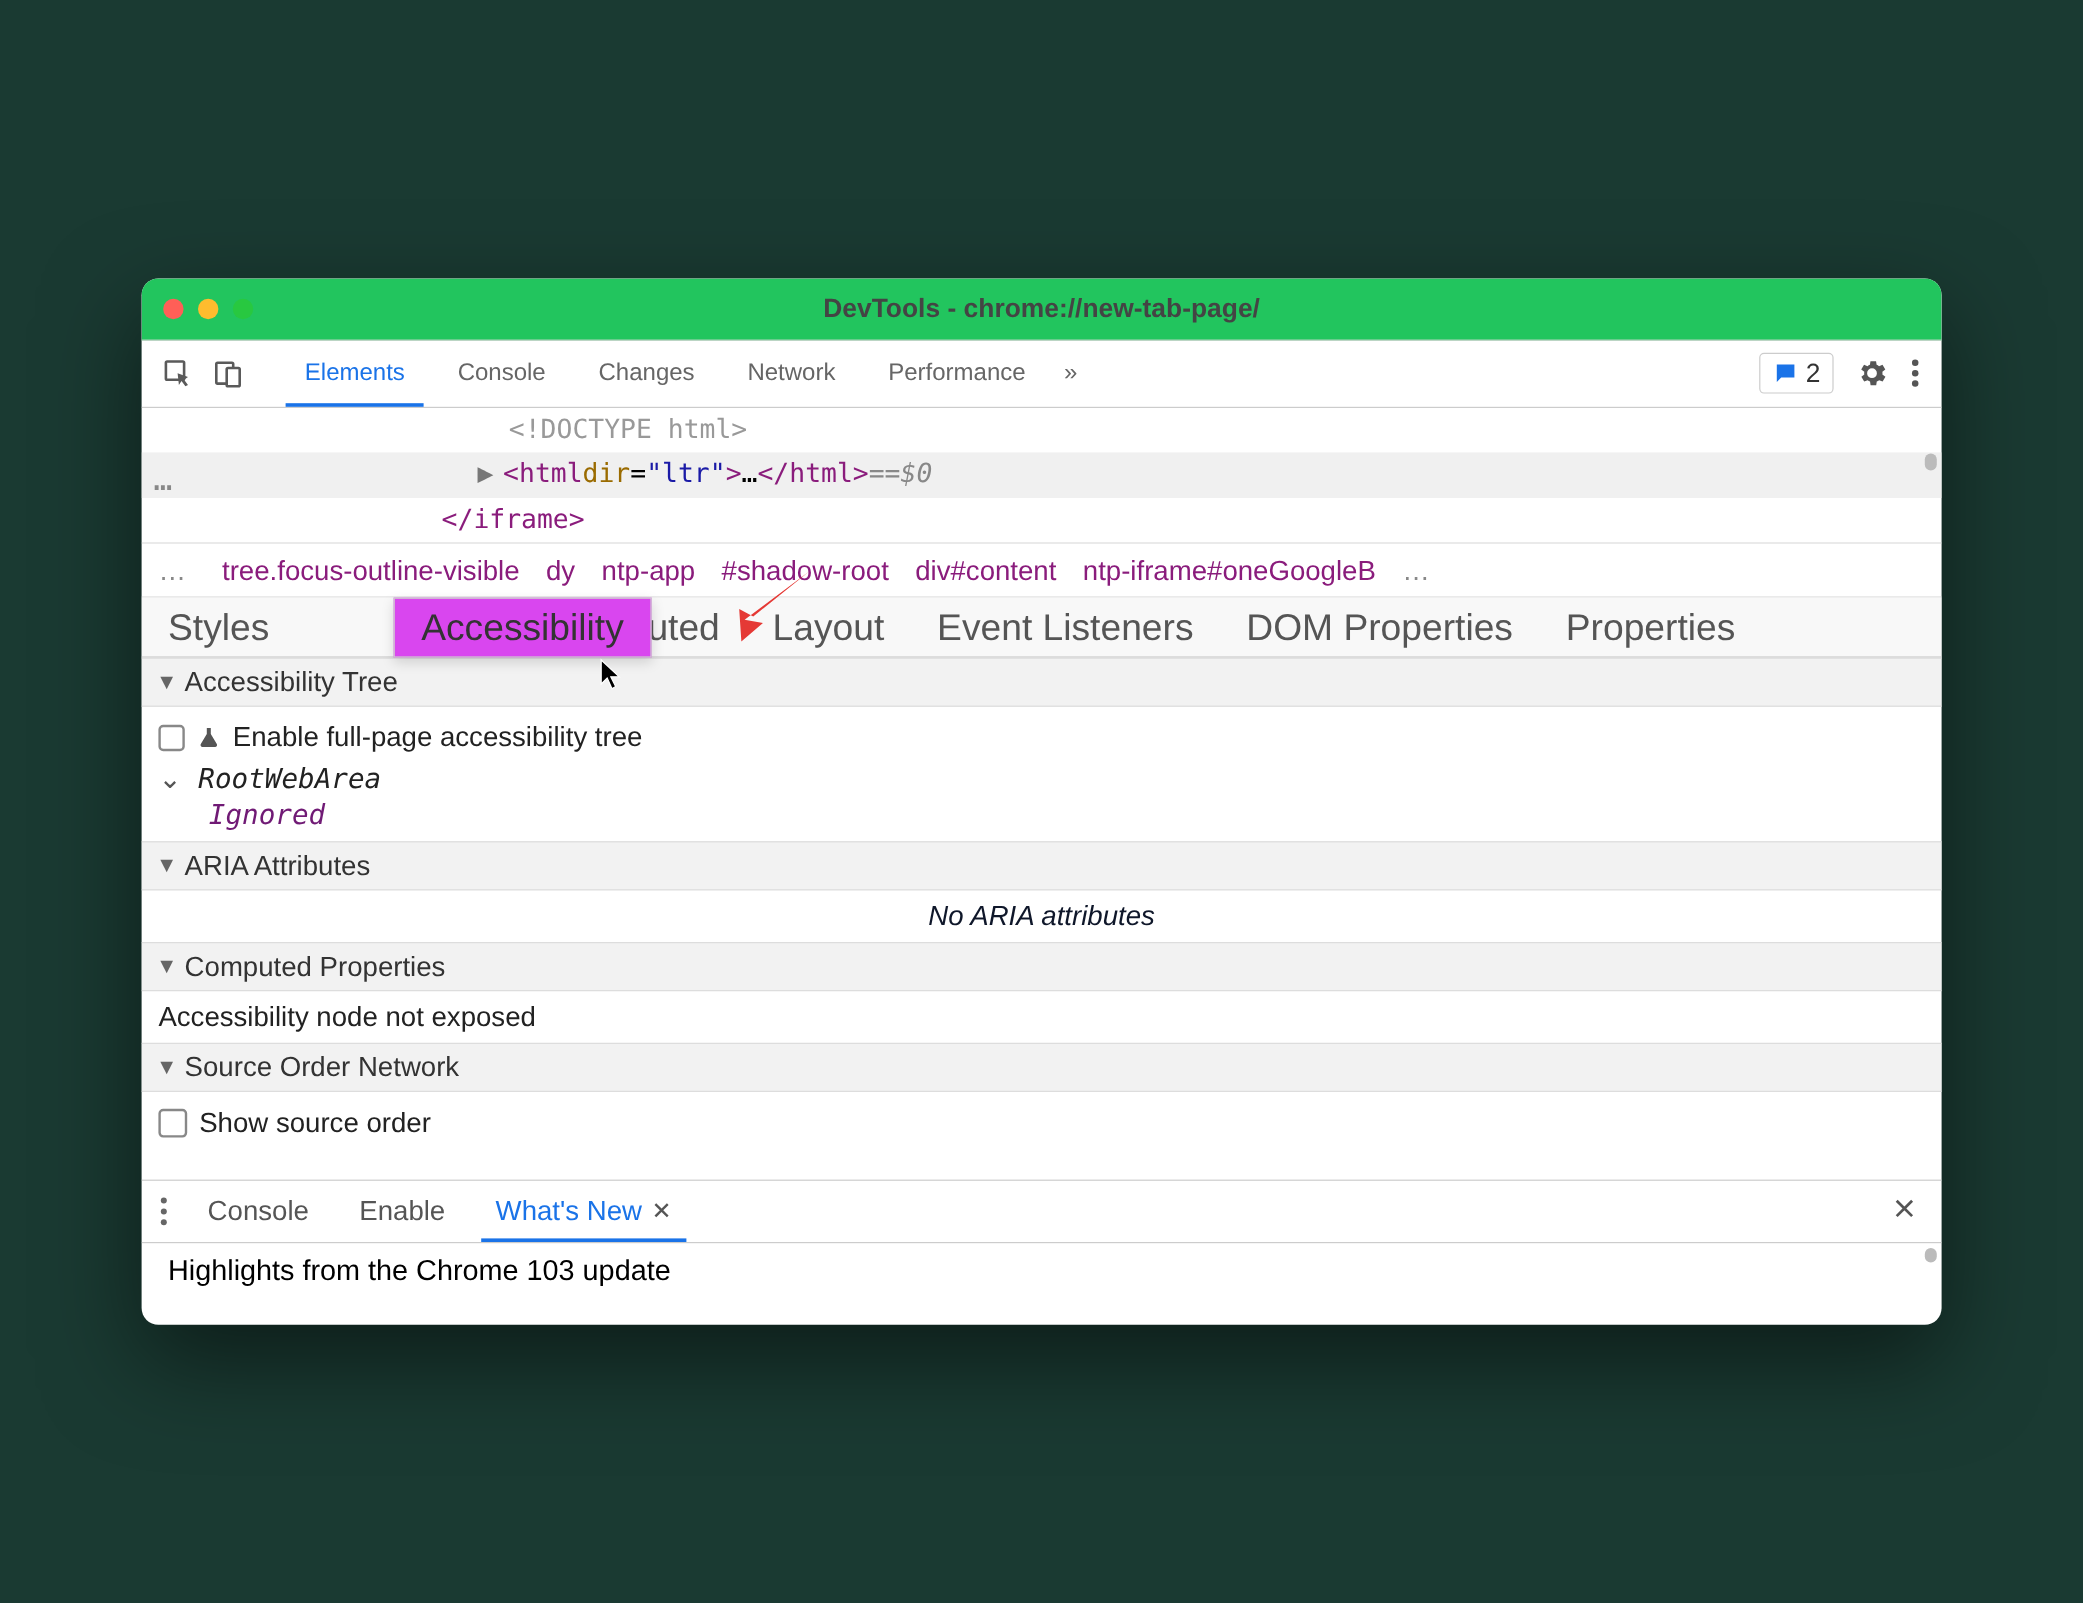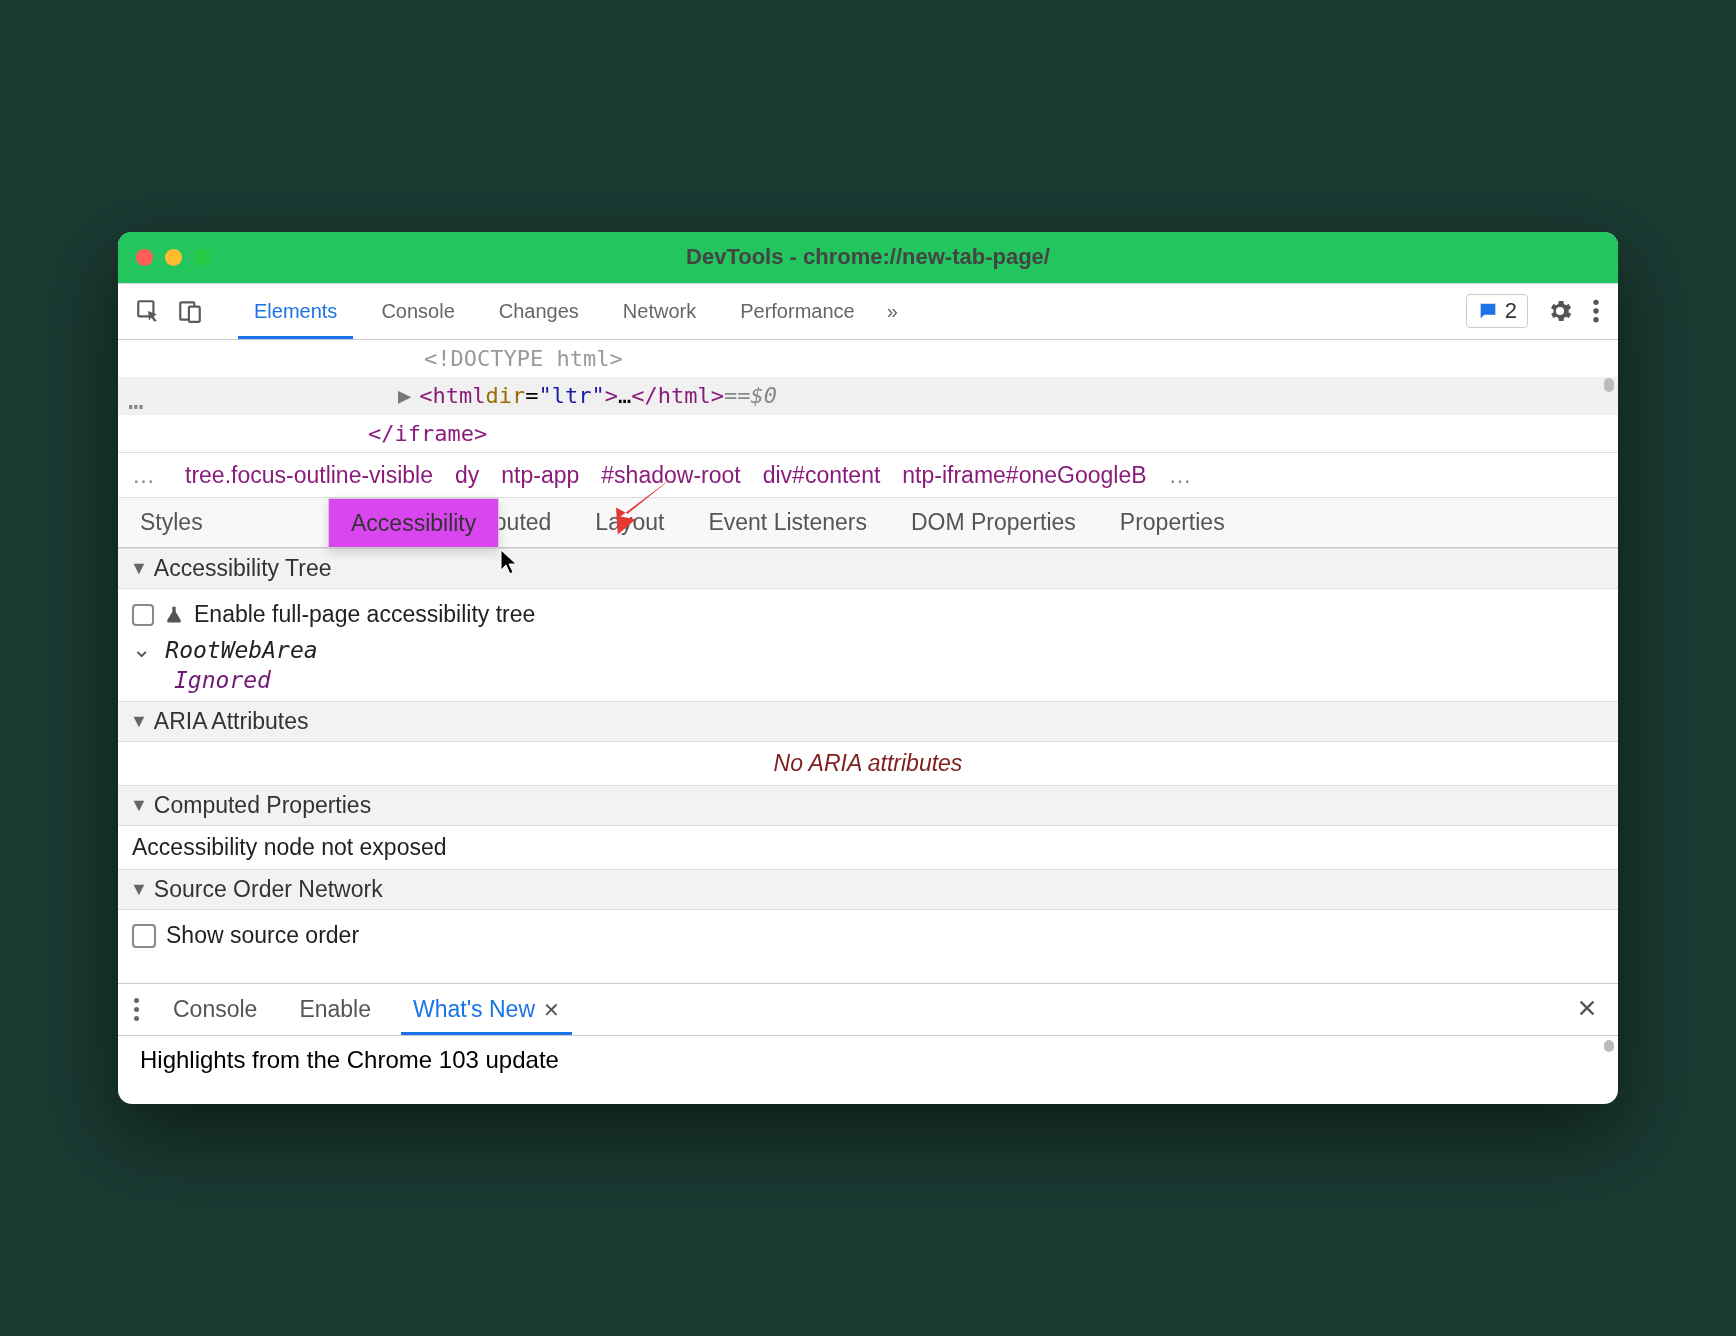--- a/index.html
+++ b/index.html
@@ -123,21 +123,21 @@
 
   .subtabs-wrap { position: relative; }
   .subtabs {
     display: flex; align-items: stretch; height: 50px;
     border-bottom: 1px solid #ccc;
     background: #f8f8f8;
   }
   .stab {
     padding: 0 22px;
     display:flex; align-items:center;
-    font-size: 23px; color: #555; cursor:pointer;
+    font-size: 31px; color: #555; cursor:pointer;
   }
   .stab.floating {
     position: absolute;
     left: 210px; top: 0;
     background: #d946ef;
     border: 1px solid #cdcdcd;
     box-shadow: 0 4px 10px rgba(0,0,0,0.15);
     height: 50px;
     z-index: 5;
     color:#333;
@@ -157,21 +157,21 @@
   }
   .section-body { padding: 8px 14px; font-size: 23px; color: #222; }
   .row { display: flex; align-items: center; gap: 10px; padding: 4px 0;}
   .cbox {
     width: 22px; height: 22px; border: 2px solid #888; border-radius: 4px;
     background: #fff;
   }
   .flask { display:inline-flex; color:#555; }
   .tree-root { font-family: ui-monospace, Menlo, monospace; font-style: italic; }
   .tree-child { font-family: ui-monospace, Menlo, monospace; font-style: italic; color:#701a75; padding-left: 42px;}
-  .italic-gray { color:#7f1d1d; font-style: italic; }
+  .italic-gray { color:#0f172a; font-style: italic; }
   .caret { color:#555; margin-right:4px; font-style:normal;}
 
   .drawer {
     border-top: 1px solid #ccc;
   }
   .drawer-tabs {
     height: 52px;
     display: flex; align-items: center; padding: 0 12px; gap: 10px;
     border-bottom: 1px solid #ccc;
   }

